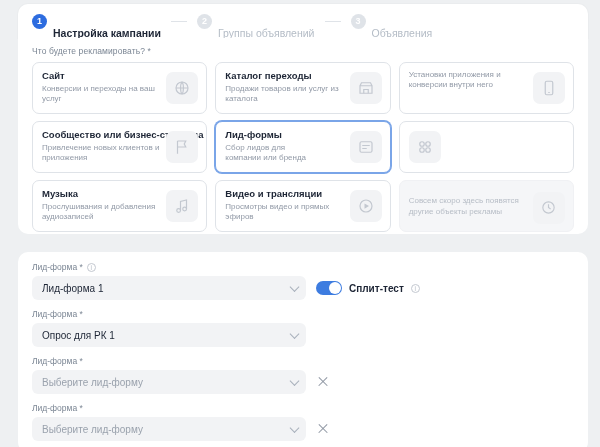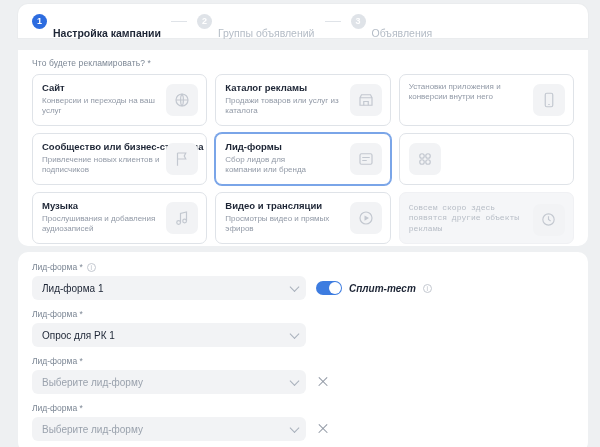--- a/index.html
+++ b/index.html
@@ -38,21 +38,21 @@
   .step-label { font-size: 10.5px; color: #b4bcc6; white-space: nowrap; margin-top: 23px; }
   .step.active .step-label { color: #1d2535; font-weight: bold; }
   .step-sep {
     width: 16px; height: 1px; background: #dfe3e8;
     margin: 0 10px;
   }
 
   
   .panel-objectives {
     position: absolute;
-    left: 18px; top: 50px;
+    left: 18px; top: 38px;
     width: 570px; height: 196px;
     background: #ffffff;
     border-radius: 0 0 10px 10px;
     padding: 8px 14px 10px 14px;
   }
   .field-caption {
     font-size: 8.5px; color: #7b8694;
     margin-bottom: 6px; letter-spacing: .1px;
   }
 
@@ -73,21 +73,20 @@
   }
   .objective-card.selected {
     border-color: #7aa5e8;
     box-shadow: 0 0 0 1px #7aa5e8;
     gap: 24px;
   }
   .objective-card.disabled {
     background: #f5f6f8;
     border-color: #f0f1f4;
     align-items: center;
-    font-family: Liberation Mono, monospace;
   }
   .card-text { flex: 1 1 auto; min-width: 0; padding-right: 4px; }
   .card-title {
     font-size: 9.5px; font-weight: bold; color: #1d2535;
     line-height: 12px; margin-bottom: 2px;
     white-space: nowrap;
   }
   .card-sub {
     font-size: 8px; color: #9199a6; line-height: 10px;
   }
@@ -161,21 +160,21 @@
   .toggle-wrap { display: flex; align-items: center; gap: 7px; }
   .toggle {
     width: 26px; height: 14px; border-radius: 7px;
     background: #3d7ce0; position: relative; flex: 0 0 auto;
   }
   .toggle .knob {
     position: absolute; right: 1px; top: 1px;
     width: 12px; height: 12px; border-radius: 50%;
     background: #ffffff;
   }
-  .toggle-label { font-size: 10px; color: #1d2535; font-weight: bold; font-style: italic; }
+  .toggle-label { font-size: 10px; color: #1d2535; font-weight: bold; }
 </style>
 </head>
 <body>
 
 <div class="page">
 
   <div class="stepper-card">
     <div class="step active">
       <span class="step-bullet">1</span>
       <span class="step-label">Настройка кампании</span>
@@ -205,21 +204,21 @@
         <div class="card-icon">
           <svg width="18" height="18" viewBox="0 0 24 24" fill="none" stroke="currentColor" stroke-width="1.6">
             <circle cx="12" cy="12" r="8"></circle>
               <path d="M4 12h16M12 4c2.5 2.6 2.5 13.4 0 16M12 4c-2.5 2.6-2.5 13.4 0 16"></path>
           </svg>
         </div>
       </div>
 
       <div class="objective-card">
         <div class="card-text">
-          <div class="card-title">Каталог рекламы</div>
+          <div class="card-title">Каталог переходы</div>
           <div class="card-sub">Продажи товаров или услуг из каталога</div>
         </div>
         <div class="card-icon">
           <svg width="18" height="18" viewBox="0 0 24 24" fill="none" stroke="currentColor" stroke-width="1.6">
             <path d="M4 9h16v10H4zM4 9l2-4h12l2 4"></path>
               <path d="M9 19v-5h6v5"></path>
           </svg>
         </div>
       </div>
 
@@ -231,21 +230,21 @@
           <svg width="18" height="18" viewBox="0 0 24 24" fill="none" stroke="currentColor" stroke-width="1.6">
             <rect x="7" y="3" width="10" height="18" rx="2"></rect>
               <path d="M11 18h2"></path>
           </svg>
         </div>
       </div>
 
       <div class="objective-card">
         <div class="card-text">
           <div class="card-title">Сообщество или бизнес-страница</div>
-          <div class="card-sub">Привлечение новых клиентов и подписчиков</div>
+          <div class="card-sub">Привлечение новых клиентов и приложения</div>
         </div>
         <div class="card-icon">
           <svg width="18" height="18" viewBox="0 0 24 24" fill="none" stroke="currentColor" stroke-width="1.6">
             <path d="M6 21V4M6 4h11l-2 4 2 4H6"></path>
           </svg>
         </div>
       </div>
 
       <div class="objective-card selected">
         <div class="card-text">

